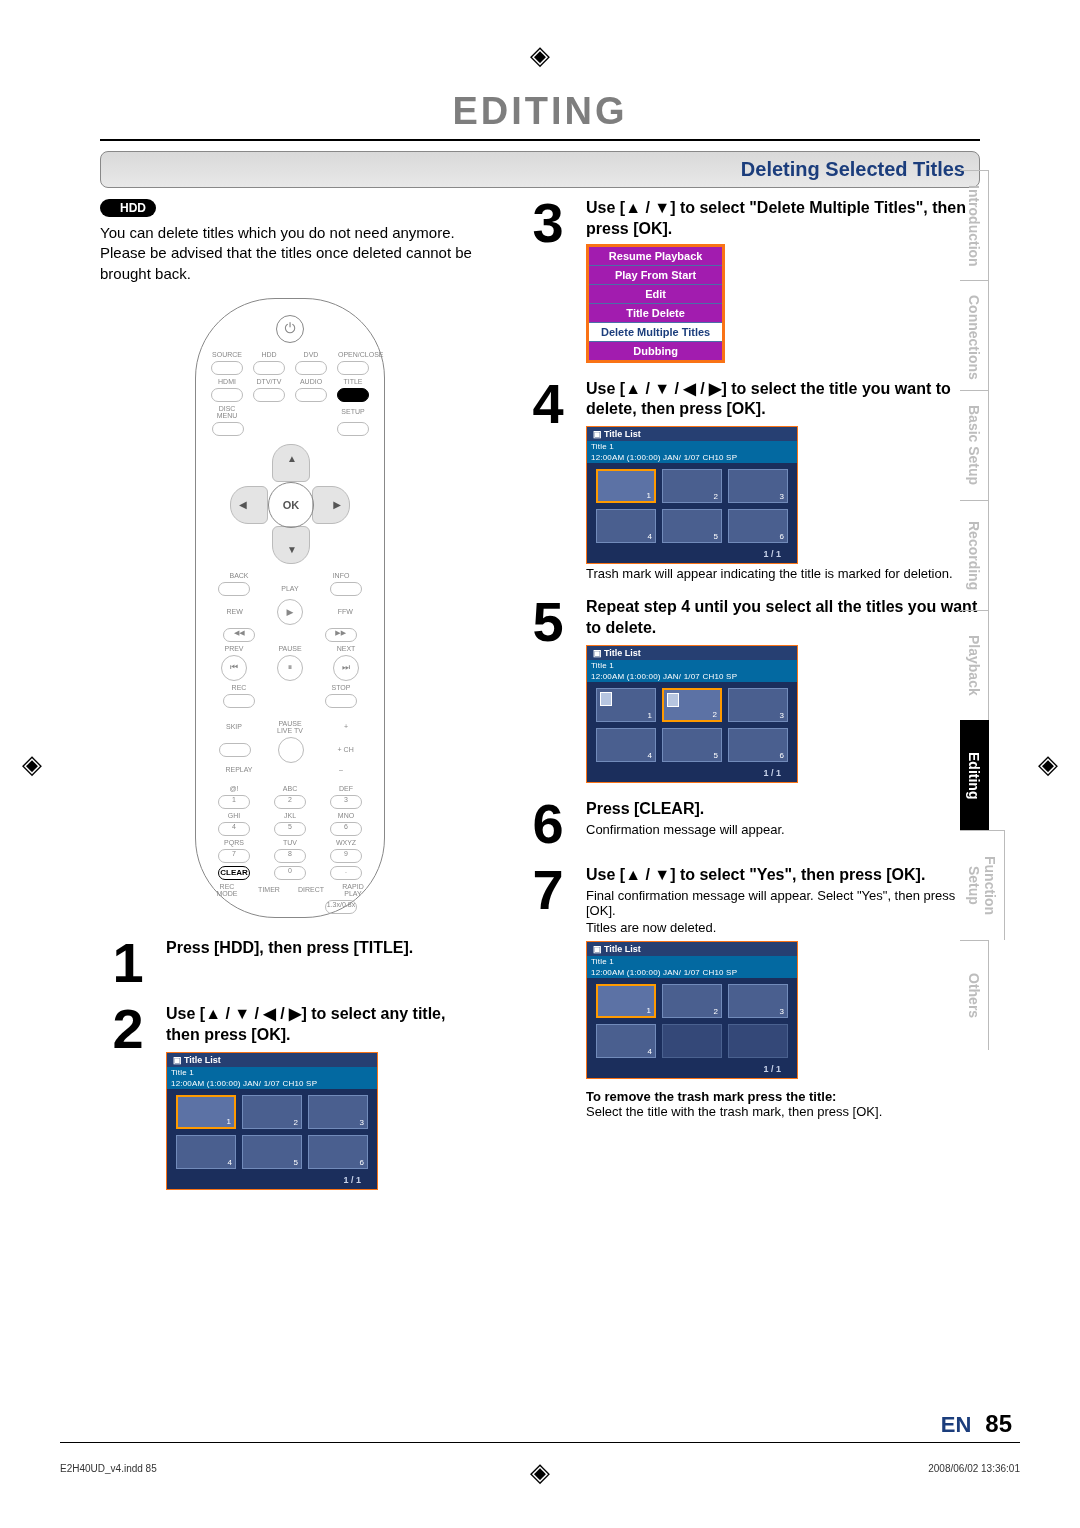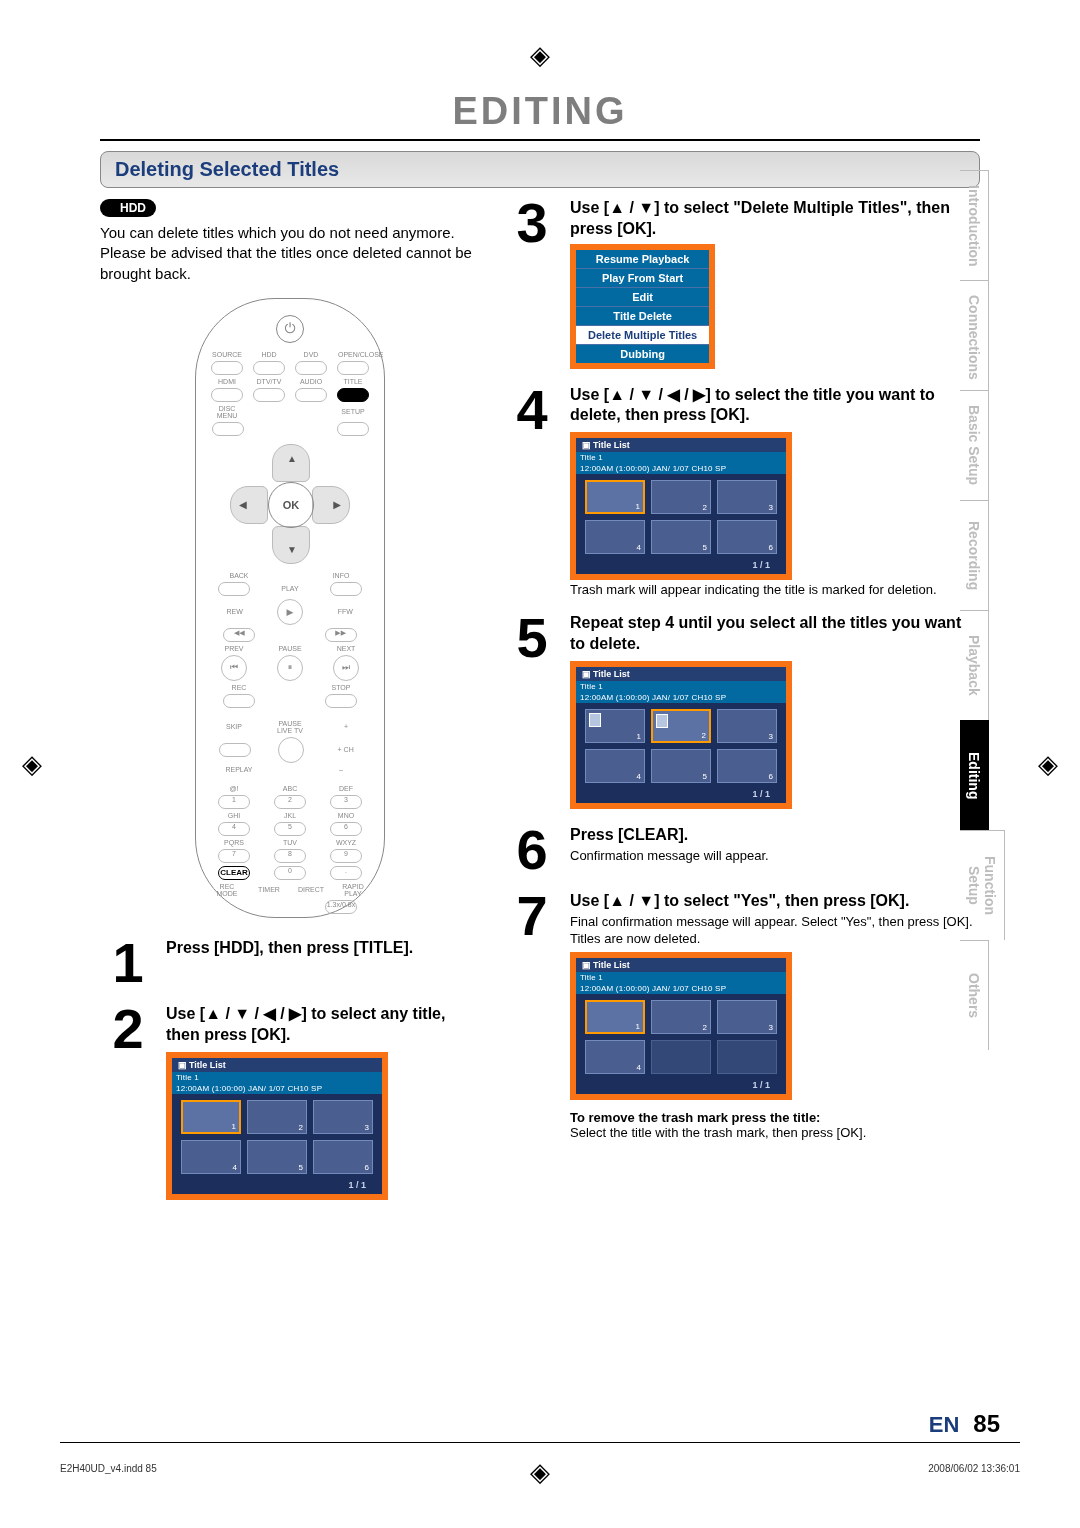--- a/index.html
+++ b/index.html
@@ -36,25 +36,26 @@
 
   .section-bar {
     background: linear-gradient(#d9d9d9,#e8e8e8);
     border: 1px solid #888;
     border-radius: 8px;
     padding: 6px 14px;
     font-weight: bold;
     color: #1b3d7c;
     font-size: 20px;
     margin: 0 40px 10px 40px;
+    text-align: right;
   }
 
   .content {
     display: flex;
-    gap: 24px;
+    gap: 40px;
     margin: 0 40px;
   }
   .col { flex: 1; font-size: 15px; }
   .col-left { flex: 0 0 380px; }
 
   .hdd-badge {
     display: inline-block;
     background: #000;
     color: #fff;
     font-weight: bold;
@@ -101,36 +102,36 @@
   .step { display:flex; gap:10px; margin-bottom:16px; }
   .step-num { font-size:56px; font-weight:bold; line-height:0.9; width:56px; flex:0 0 56px; text-align:center; }
   .step-body { flex:1; }
   .step-head { font-weight:bold; font-size:16px; line-height:1.3; }
   .step-text { font-size:13px; margin-top:2px; }
   .arrows { font-family: Arial; }
 
   
   .menu {
     display:inline-block;
-    border:6px solid #f97316;
-    background:#0369a1;
+    border:3px solid #f97316;
+    background:#a21caf;
     color:#fff;
     font-size:11px;
     font-weight:bold;
     margin-top:4px;
   }
   .menu div { padding:3px 12px; text-align:center; border-top:1px solid #4a6fa7; }
   .menu div:first-child { border-top:none; }
   .menu .sel { background:#fff; color:#1b3d7c; }
 
   
   .tlist {
     width: 210px;
     background:#1b2e5c;
-    border:6px solid #f97316;
+    border:1px solid #f97316;
     color:#fff;
     font-size:9px;
     margin-top:6px;
     padding-bottom:4px;
   }
   .tlist .hdr { background:#263f72; padding:2px 6px; font-weight:bold; }
   .tlist .sub { background:#0369a1; padding:1px 4px; font-size:8px; letter-spacing:0.2px;}
   .tlist .grid { display:grid; grid-template-columns:repeat(3, 60px); grid-auto-rows:34px; gap:6px; padding:6px; justify-content:center;}
   .tlist .thumb { background:#4a5f8f; border:1px solid #728bba; position:relative; display:flex; align-items:flex-end; justify-content:flex-end; padding:1px 3px; box-sizing:border-box; color:#fff; font-size:8px;}
   .tlist .thumb.sel { border:2px solid #ff9a00; background:#5c72a5; }
@@ -155,21 +156,21 @@
     border-top:1px solid #bbb;
     margin-bottom:0;
     height:110px;
     box-sizing:border-box;
     text-align:center;
   }
   .sidetab.active { background:#000; color:#fff; border-color:#000; }
 
   .page-num {
     position:absolute;
-    right:80px;
+    right:68px;
     bottom:90px;
     font-size:24px;
     font-weight:bold;
   }
   .page-num .lang { color:#1b3d7c; margin-right:14px; font-size:22px; }
 
   .footline {
     position:absolute;
     bottom:54px;
     left:60px; right:60px;

